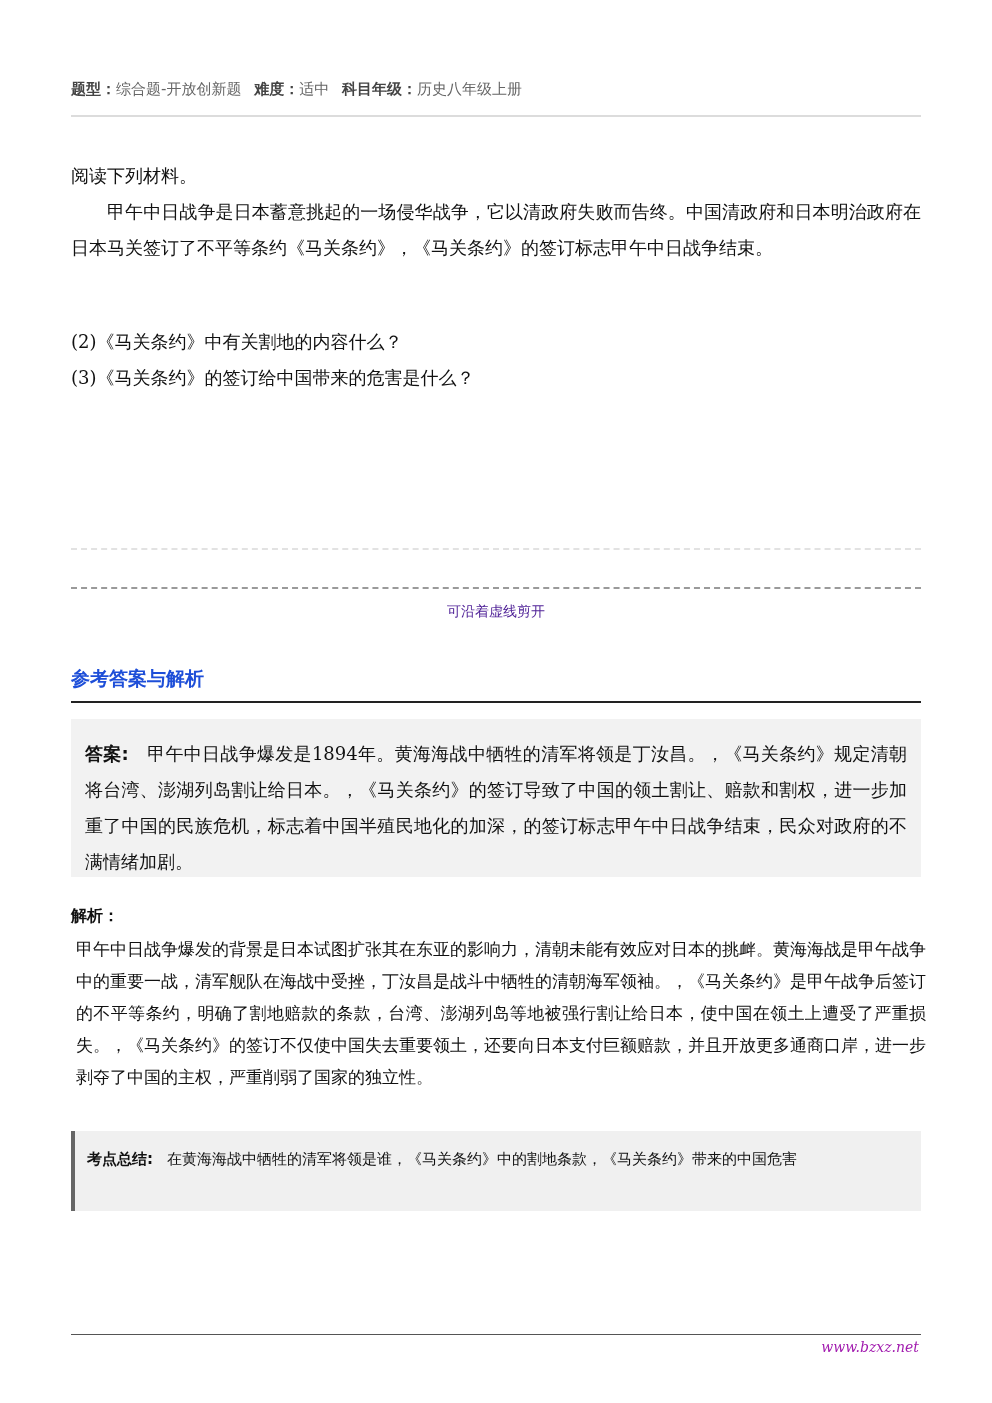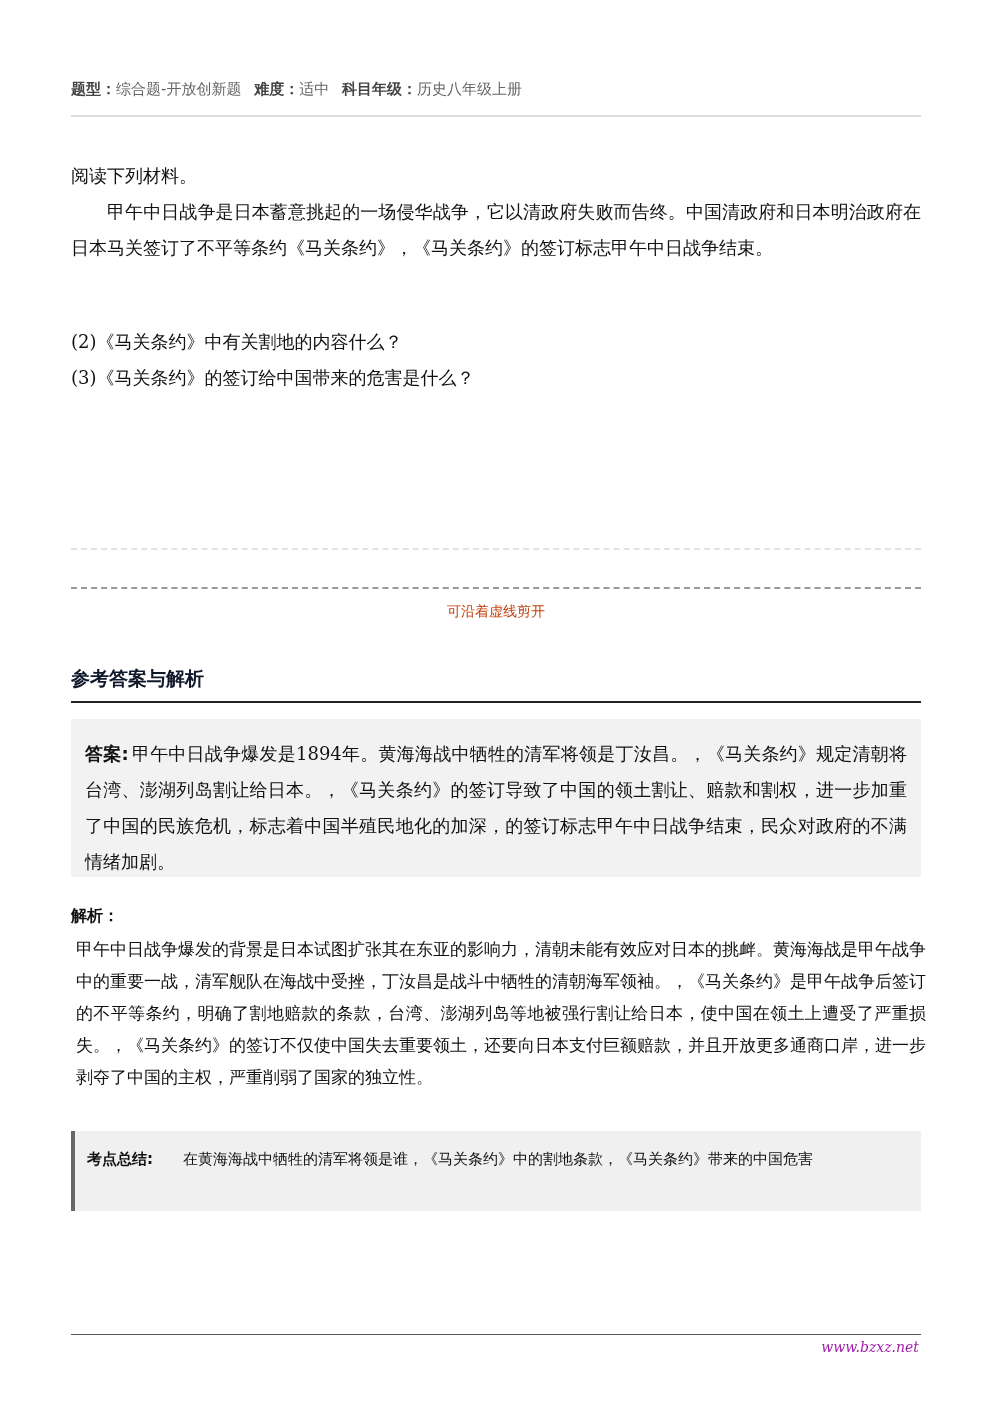--- a/index.html
+++ b/index.html
@@ -19,49 +19,49 @@
     .body-text { font-size: 18px; line-height: 36px; }
     .intro { position: absolute; left: 71px; top: 138px; margin-top: 20px; }
     .material { position: absolute; left: 71px; top: 194px; width: 850px; text-indent: 36px; text-align: justify; }
     .prompt { position: absolute; left: 71px; top: 324px; width: 850px; line-height: 36px; }
     .prompt div { white-space: nowrap; }
     .dash-light { position: absolute; left: 71px; top: 548px; width: 850px; border-top: 2px dashed #e2e2e2; }
     .dash-dark { position: absolute; left: 71px; top: 587px; width: 850px; border-top: 2px dashed #9a9a9a; }
     .cut-note {
       position: absolute; left: 71px; top: 603px; width: 850px; text-align: center;
       font-family: "DejaVu Sans", "Liberation Sans", sans-serif;
-      font-size: 14px; color: #c2410c;
+      font-size: 14px; color: #4c1d95;
     }
     .section-title {
       position: absolute; left: 71px; top: 666px;
       font-family: Liberation Mono, monospace;
-      font-weight: bold; font-size: 19px; color: #0f172a;
+      font-weight: bold; font-size: 19px; color: #1d4ed8;
     }
     .section-rule { position: absolute; left: 71px; top: 701px; width: 850px; border-top: 2px solid #222; }
     .answer-box {
       position: absolute; left: 71px; top: 719px; width: 850px; height: 158px;
       background: #f2f2f2; box-sizing: border-box; padding: 17px 14px 0 14px;
       font-size: 18px; line-height: 36px; text-align: justify;
     }
-    .answer-box .label { font-family: "DejaVu Sans", "Liberation Sans", sans-serif; font-weight: bold; margin-right: 3px; }
+    .answer-box .label { font-family: "DejaVu Sans", "Liberation Sans", sans-serif; font-weight: bold; margin-right: 18px; }
     .analysis-title {
       position: absolute; left: 71px; top: 906px;
       font-family: "DejaVu Sans", "Liberation Sans", sans-serif;
       font-weight: bold; font-size: 16px;
     }
     .analysis-text {
       position: absolute; left: 76px; top: 933px; width: 850px;
       font-size: 17px; line-height: 32px; text-align: justify;
     }
     .summary-box {
       position: absolute; left: 71px; top: 1131px; width: 850px; height: 80px;
       background: #f0f0f0; border-left: 4px solid #666; box-sizing: border-box;
       padding: 14px 12px 0 12px; font-size: 15px; line-height: 28px;
     }
-    .summary-box .label { font-family: "DejaVu Sans", "Liberation Sans", sans-serif; font-weight: bold; margin-right: 30px; }
+    .summary-box .label { font-family: "DejaVu Sans", "Liberation Sans", sans-serif; font-weight: bold; margin-right: 14px; }
     .footer-rule { position: absolute; left: 71px; top: 1334px; width: 850px; border-top: 1px solid #555; }
     .footer-site {
       position: absolute; right: 73px; top: 1339px;
       font-family: "DejaVu Serif", "Liberation Serif", serif;
       font-style: italic; font-size: 14px; color: #a21caf;
     }
   </style>
 </head>
 <body>
 

